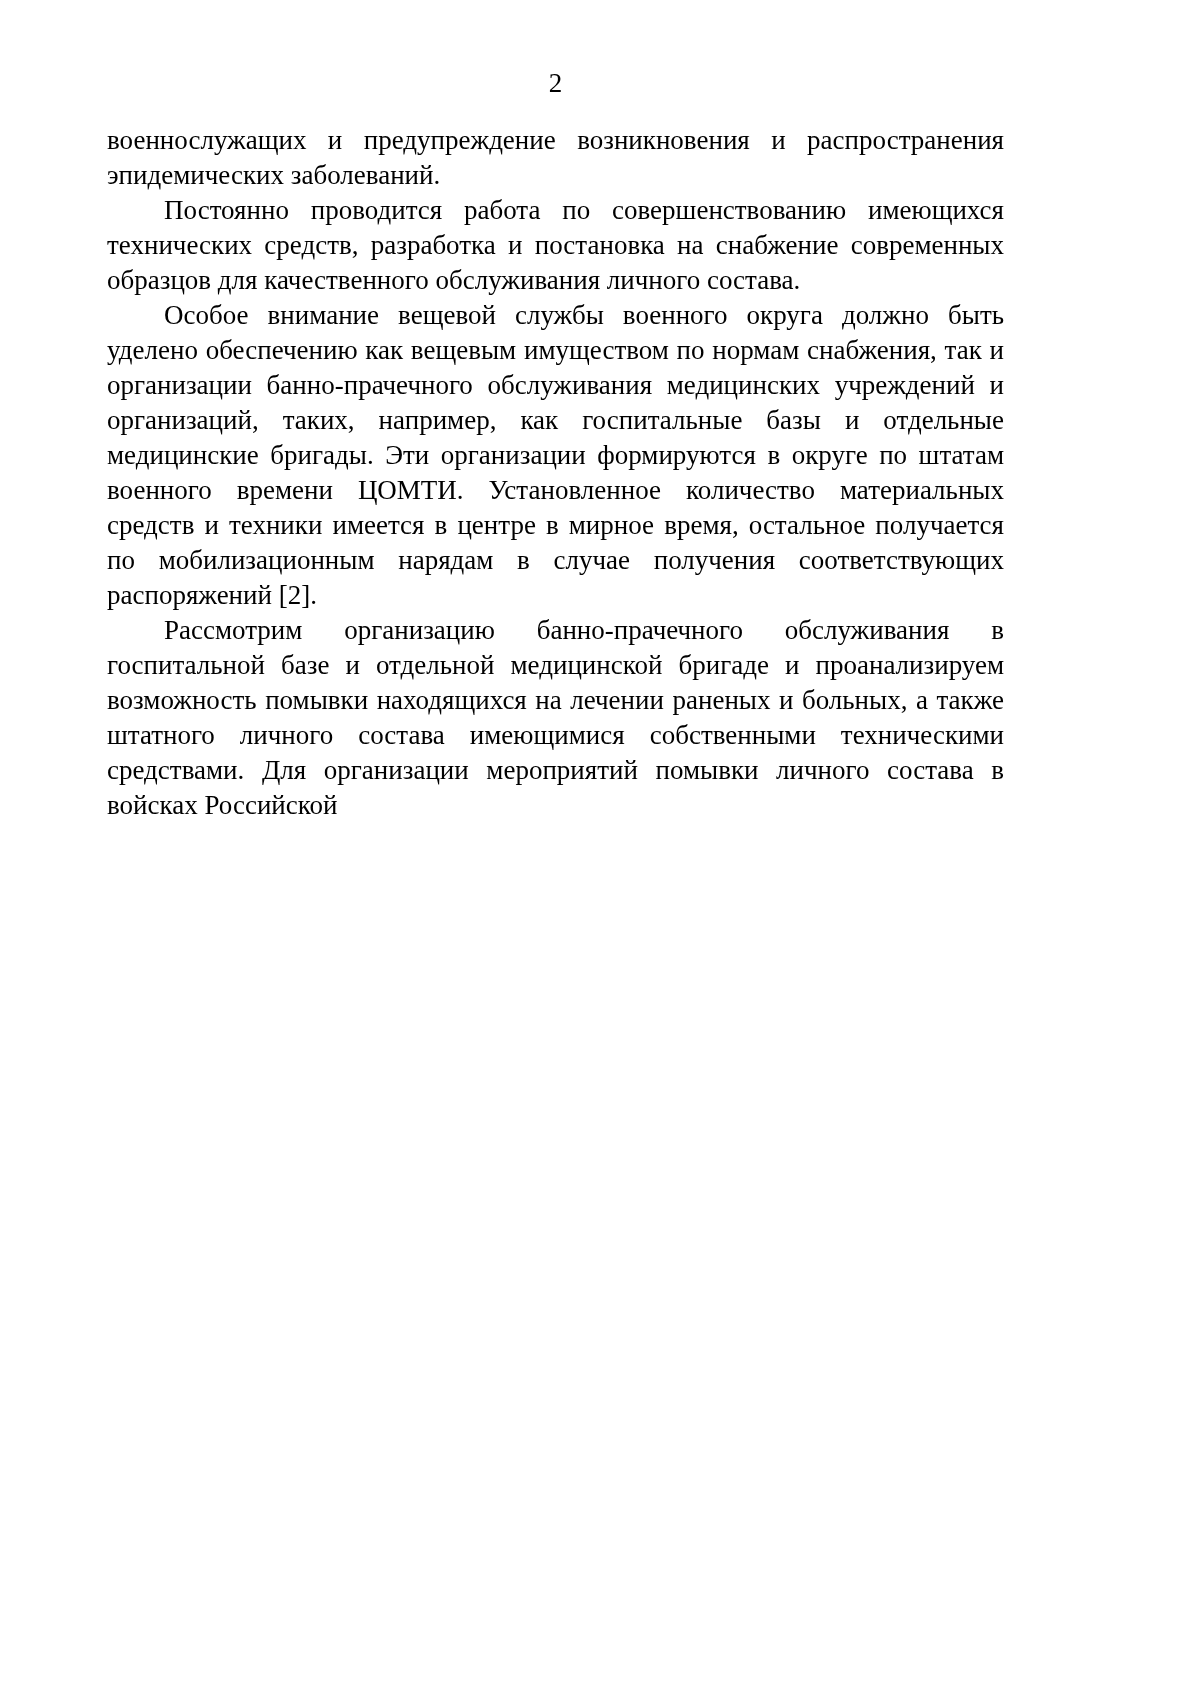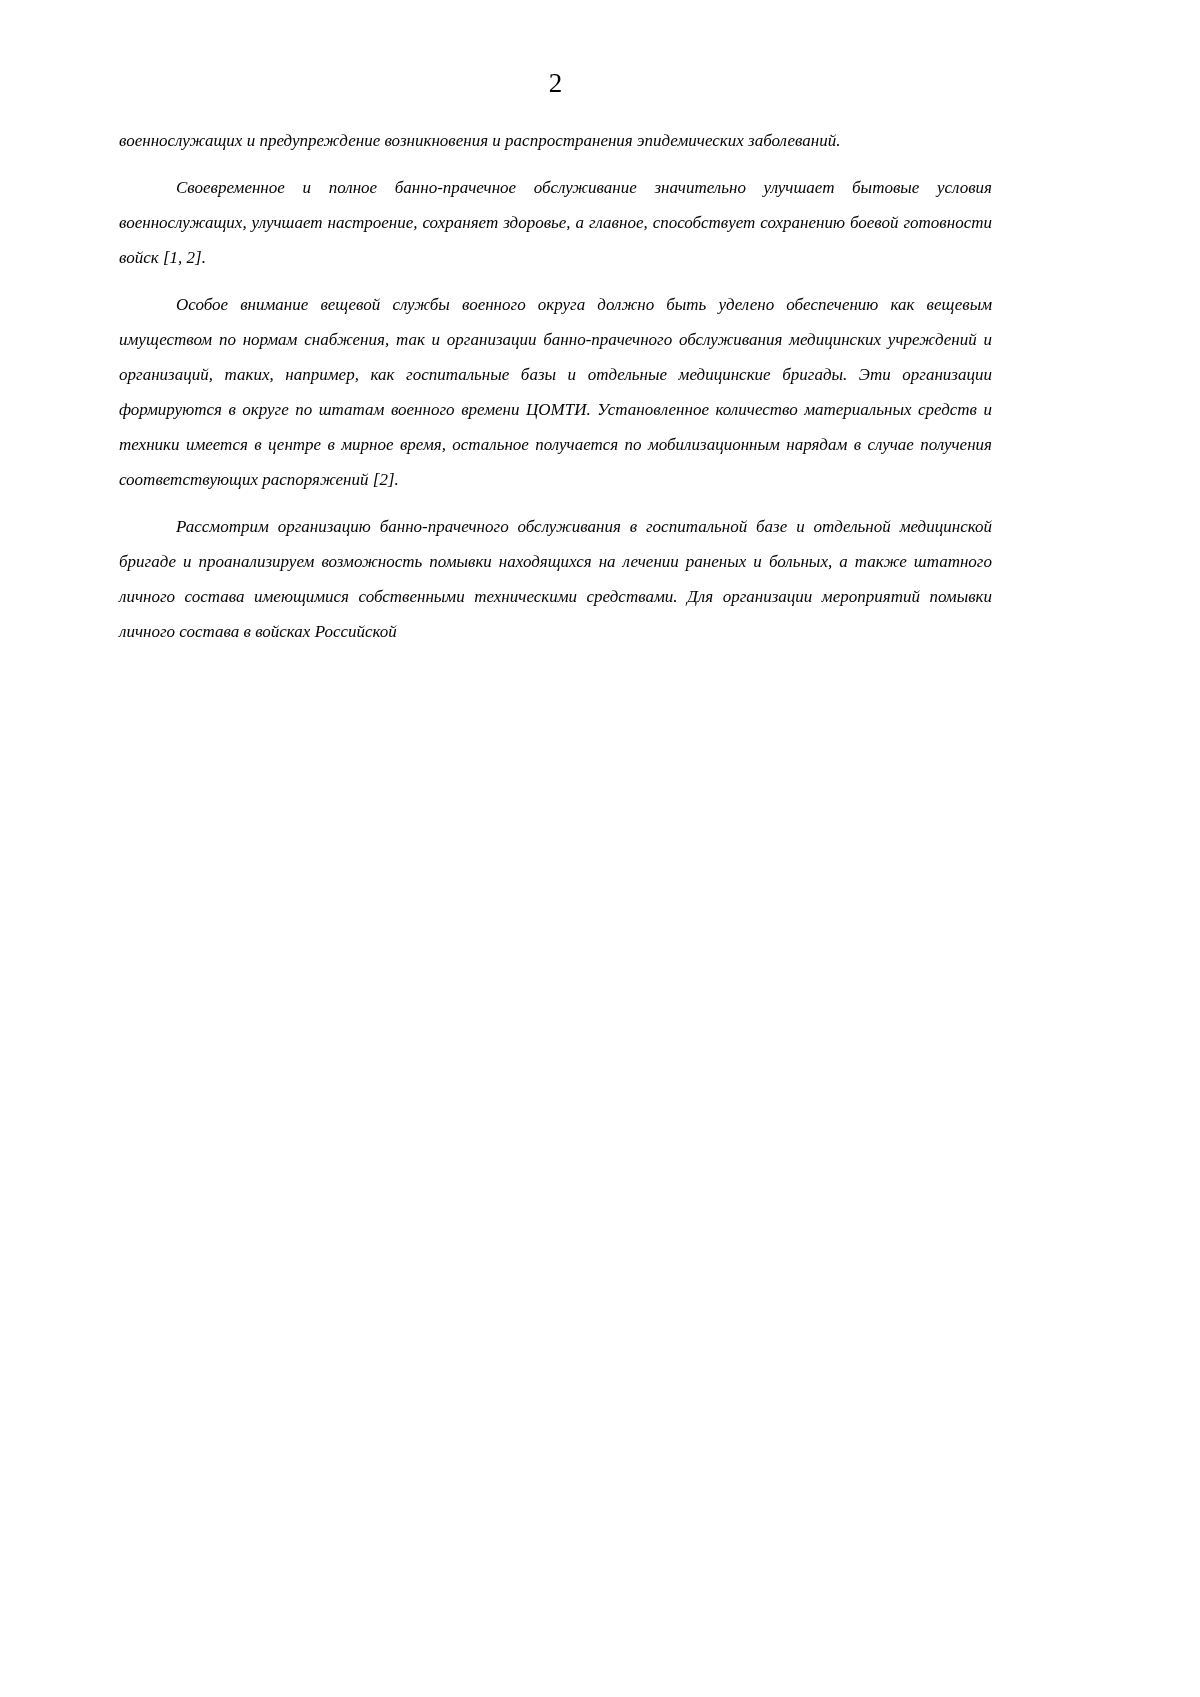--- a/index.html
+++ b/index.html
@@ -21,36 +21,35 @@
     padding: 66px 196px 60px 107px;
     background: #ffffff;
   }
   .page-number {
     text-align: center;
     font-size: 27px;
     line-height: 35px;
     margin-bottom: 22px;
   }
   .content p {
-    margin: 12px;
-    font-size: 17px;
+    margin: 0;
+    font-size: 27px;
     line-height: 35px;
     text-align: justify;
     text-indent: 57px;
-    font-style: italic;
   }
   .content p.continuation {
     text-indent: 0;
   }
 </style>
 </head>
 <body>
 
 <div class="page">
   <div class="page-number">2</div>
 
   <div class="content">
     <p class="continuation">военнослужащих и предупреждение возникновения и распространения эпидемических заболеваний.</p>
-    <p>Своевременное и полное банно-прачечное обслуживание значительно улучшает бытовые условия военнослужащих, улучшает настроение, сохраняет здоровье, а главное, способствует сохранению боевой готовности войск [1, 2].</p>
+    <p>Постоянно проводится работа по совершенствованию имеющихся технических средств, разработка и постановка на снабжение современных образцов для качественного обслуживания личного состава.</p>
     <p>Особое внимание вещевой службы военного округа должно быть уделено обеспечению как вещевым имуществом по нормам снабжения, так и организации банно-прачечного обслуживания медицинских учреждений и организаций, таких, например, как госпитальные базы и отдельные медицинские бригады. Эти организации формируются в округе по штатам военного времени ЦОМТИ. Установленное количество материальных средств и техники имеется в центре в мирное время, остальное получается по мобилизационным нарядам в случае получения соответствующих распоряжений [2].</p>
     <p>Рассмотрим организацию банно-прачечного обслуживания в госпитальной базе и отдельной медицинской бригаде и проанализируем возможность помывки находящихся на лечении раненых и больных, а также штатного личного состава имеющимися собственными техническими средствами. Для организации мероприятий помывки личного состава в войсках Российской</p>
   </div>
 </div>
 
 </body></html>

